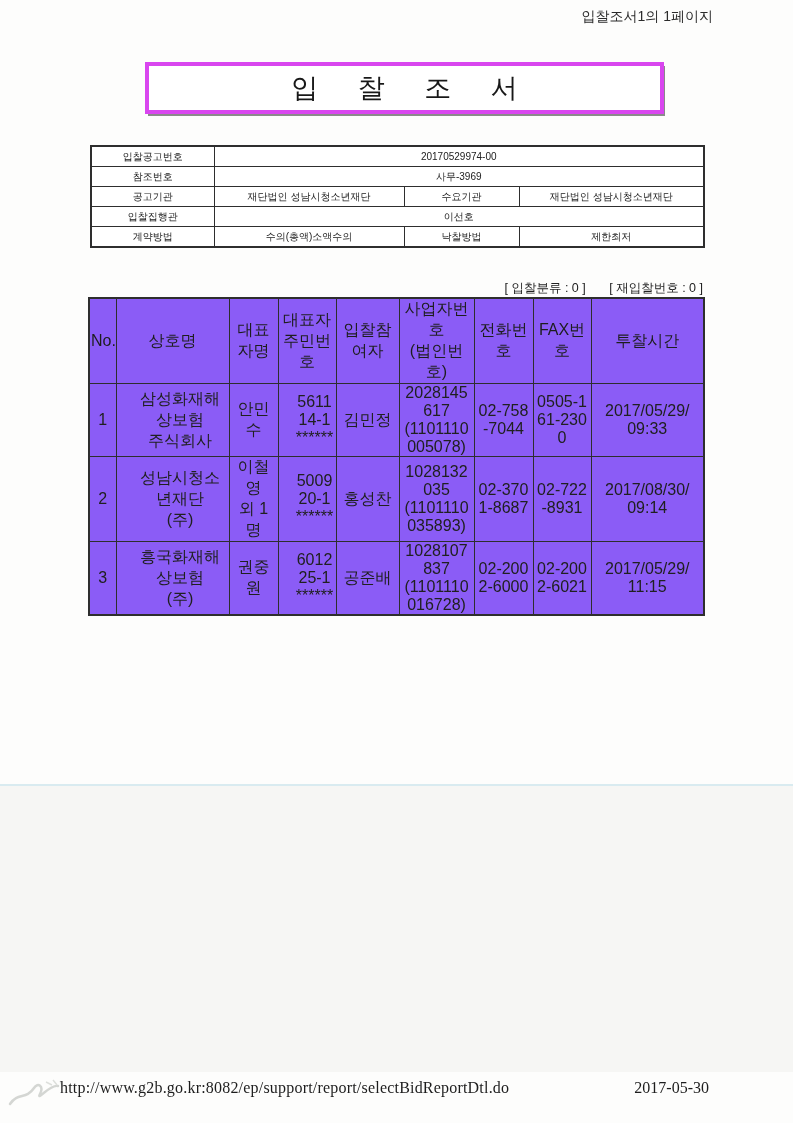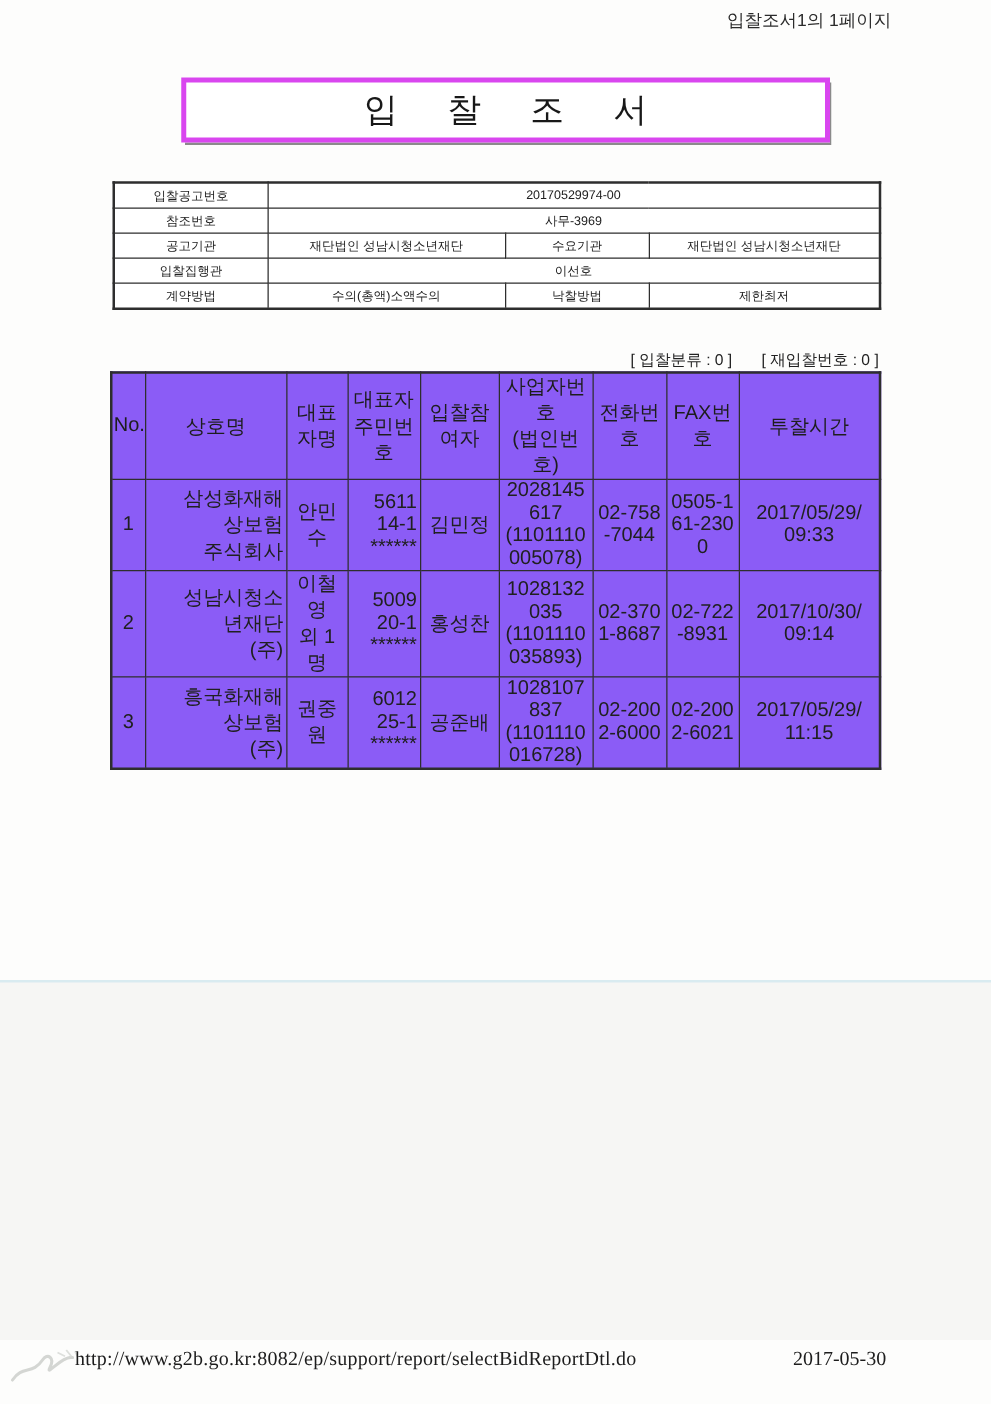--- a/index.html
+++ b/index.html
@@ -53,21 +53,21 @@
   .bid-table th {
     border:1px solid #2e2e2e; height:34px; padding:0 1px;
     font-weight:normal; text-align:center; vertical-align:middle;
     white-space:pre-line; color:#1d1d1d;
   }
   .bid-table td {
     border:1px solid #2e2e2e; height:56px; padding:0 2px;
     text-align:center; vertical-align:middle;
     white-space:pre-line; color:#202020;
   }
-  .bid-table td.cell-left { text-align:right; padding-left:17px; }
+  .bid-table td.cell-left { text-align:center; padding-left:17px; }
   .bid-table td.brk { word-break:break-all; }
 
   .scan-line {
     position:absolute; top:784px; left:0; width:793px; height:2px;
     background:#d9ebf0;
   }
   .scan-band {
     position:absolute; top:786px; left:0; width:793px; height:286px;
     background:rgba(184,184,178,0.10);
   }
@@ -180,21 +180,21 @@
     <td class="cell-left">성남시청소년재단
 (주)</td>
     <td>이철영
 외 1명</td>
     <td class="brk cell-left">500920-1******</td>
     <td>홍성찬</td>
     <td class="brk">1028132035
 (1101110035893)</td>
     <td class="brk">02-3701-8687</td>
     <td class="brk">02-722-8931</td>
-    <td>2017/10/30/ 09:14</td>
+    <td>2017/08/30/ 09:14</td>
   </tr>
   <tr>
     <td>3</td>
     <td class="cell-left">흥국화재해상보험
 (주)</td>
     <td>권중원</td>
     <td class="brk cell-left">601225-1******</td>
     <td>공준배</td>
     <td class="brk">1028107837
 (1101110016728)</td>

